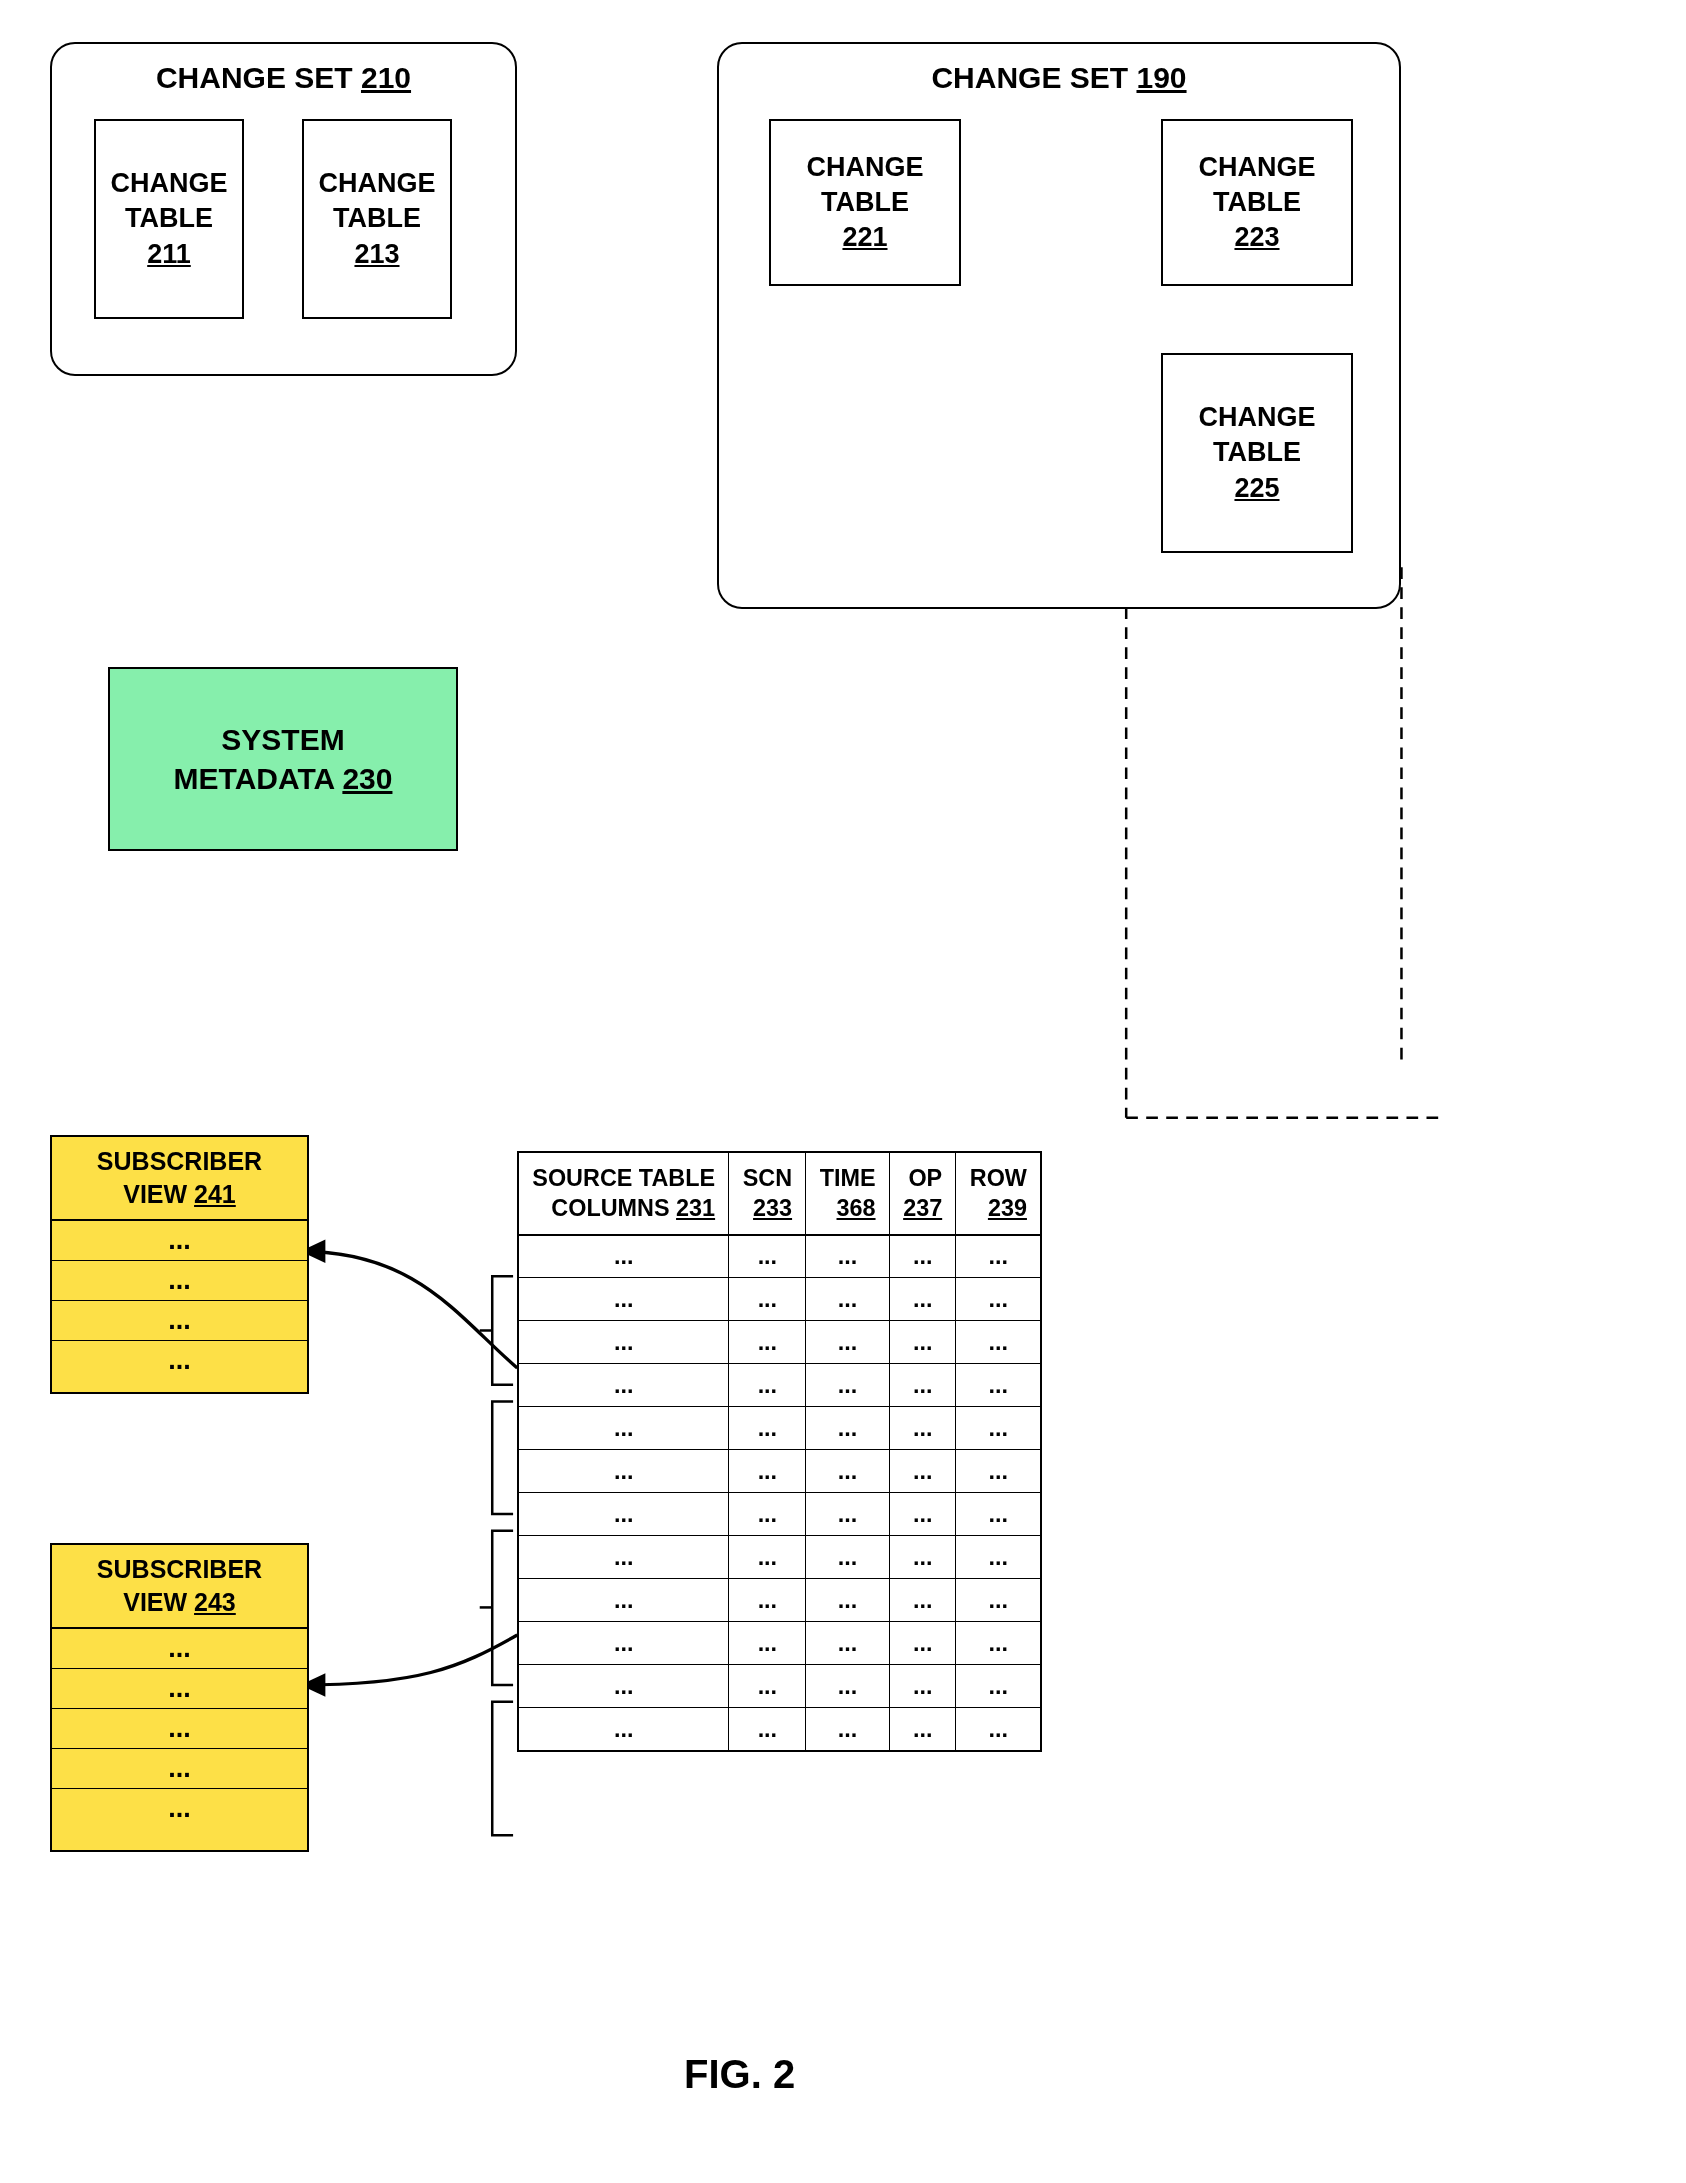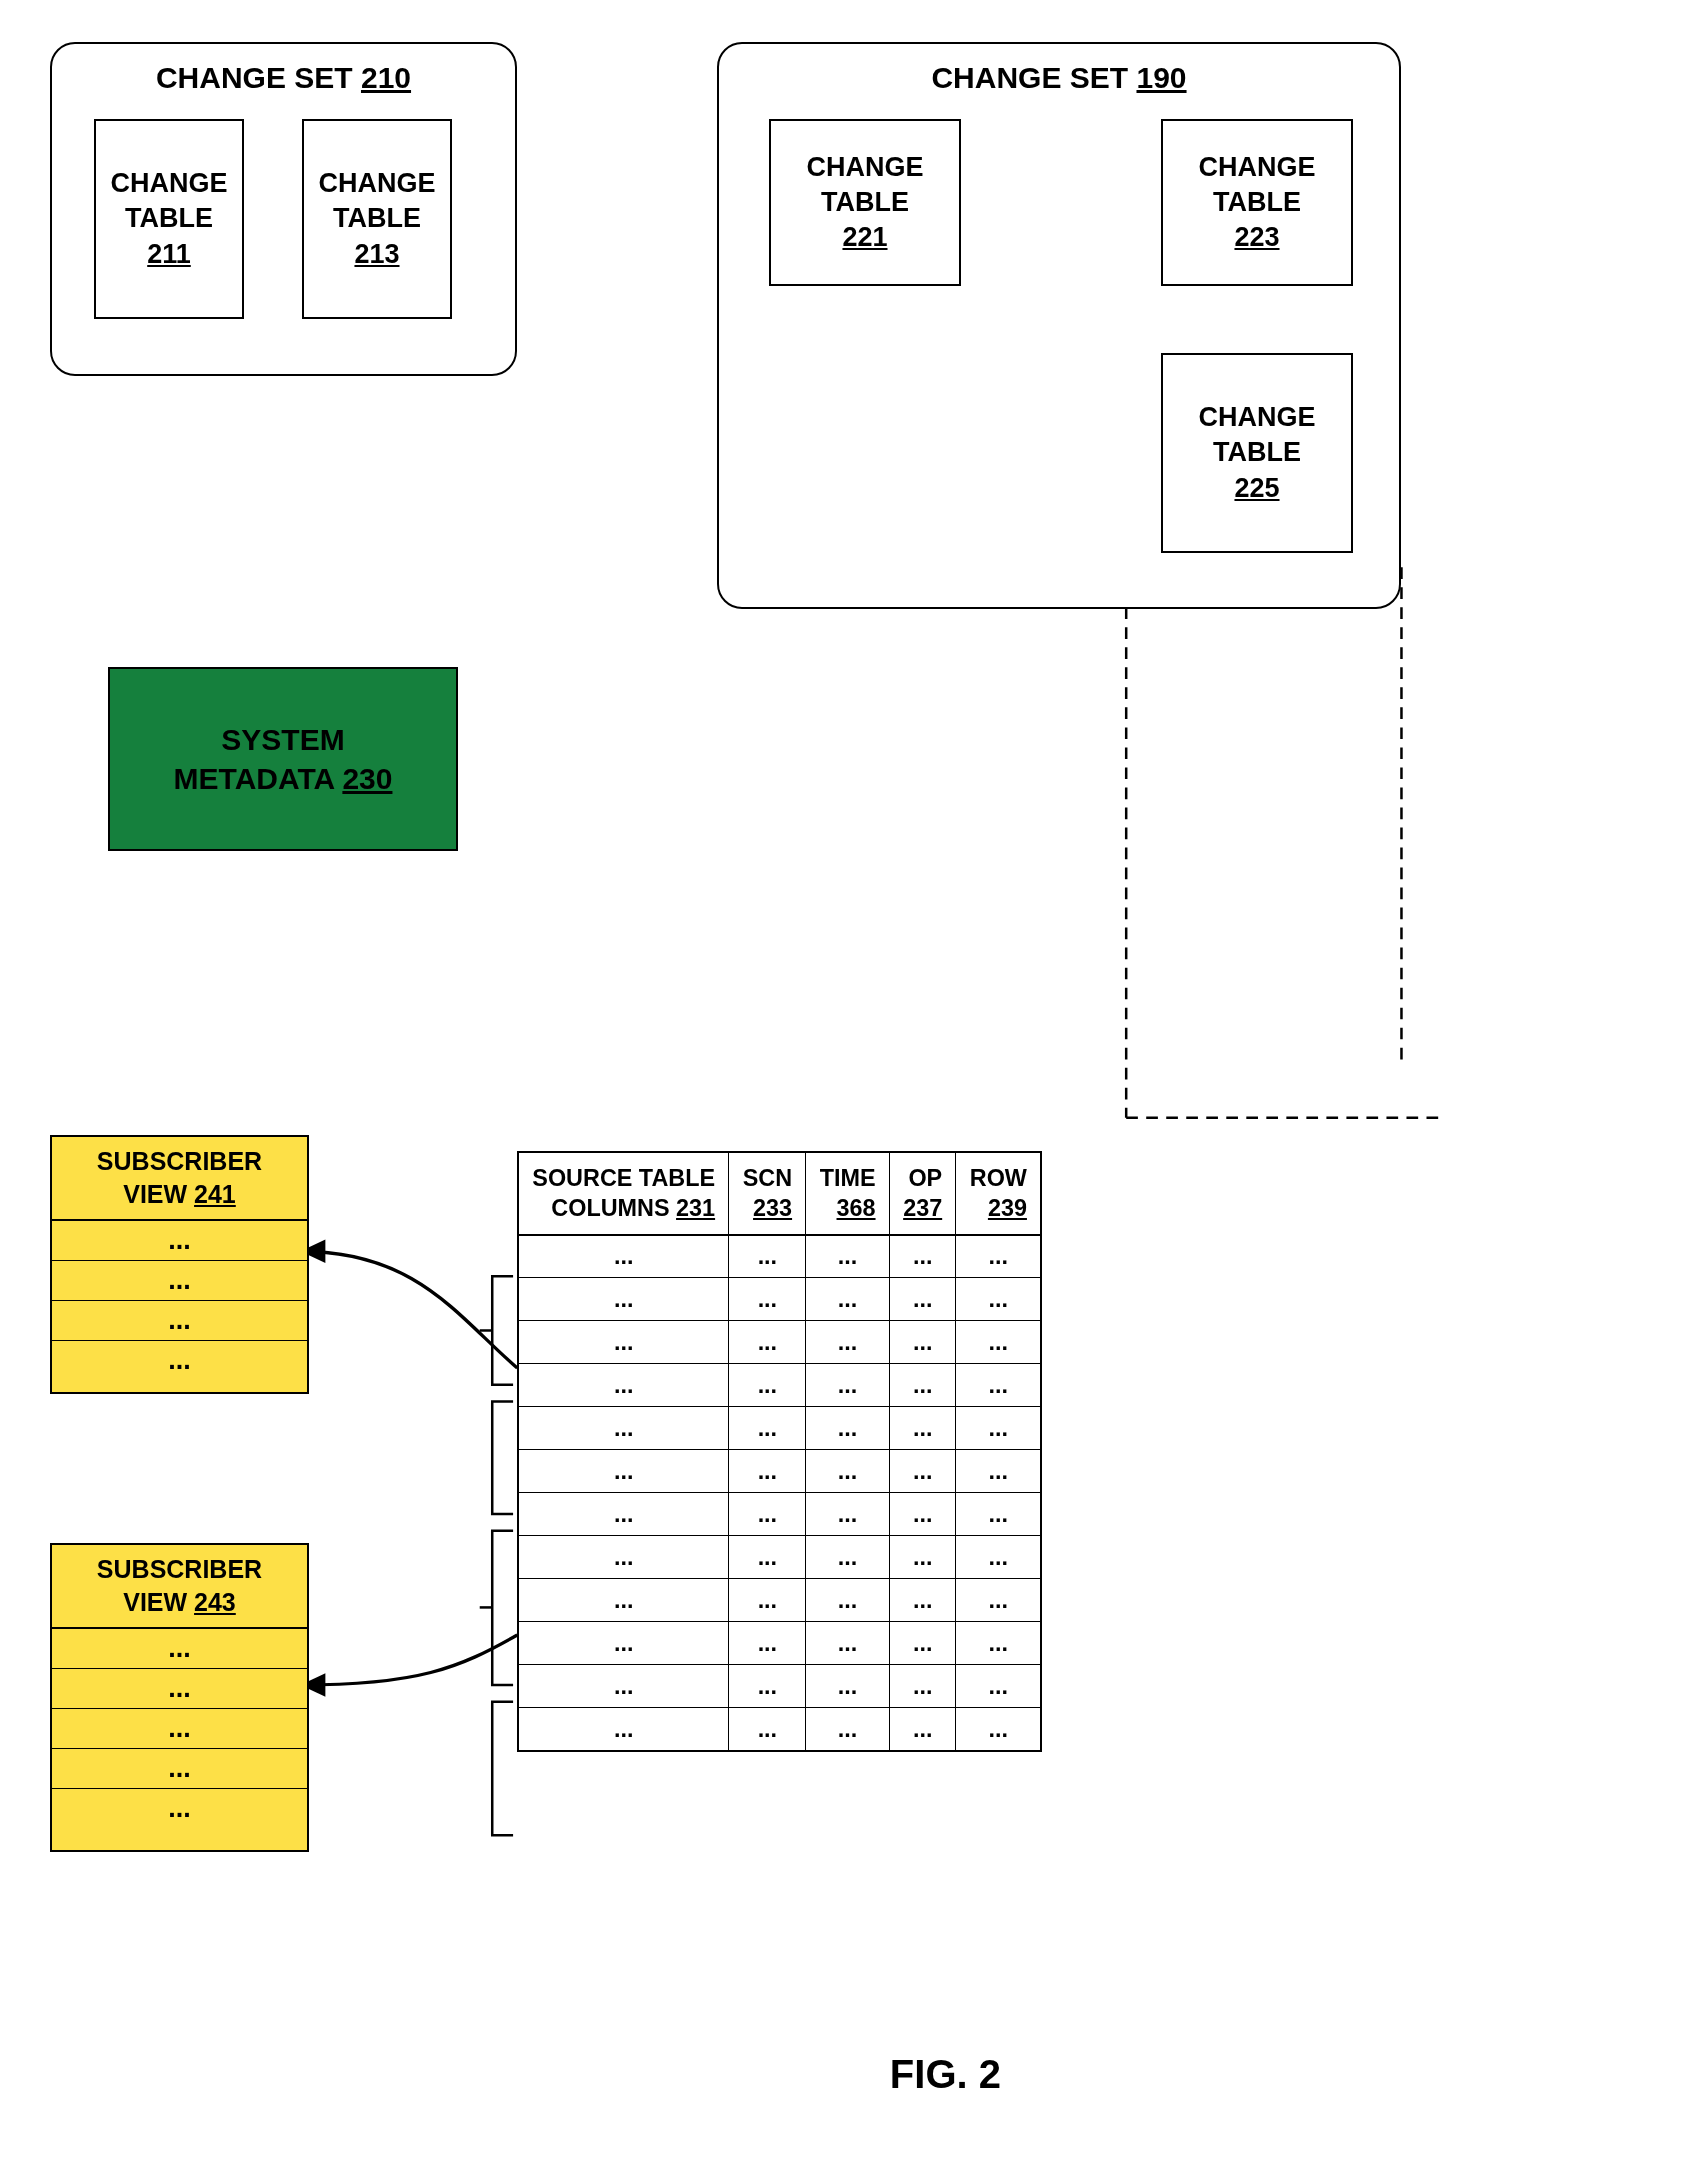--- a/index.html
+++ b/index.html
@@ -61,21 +61,21 @@
     }
 
     .change-table-label u {
       text-decoration: underline;
     }
 
     
     .system-metadata-box {
       position: absolute;
       border: 2.5px solid #000;
-      background: #15803d;
+      background: #86efac;
       display: flex;
       align-items: center;
       justify-content: center;
       text-align: center;
     }
 
     .system-metadata-label {
       font-size: 30px;
       font-weight: bold;
       line-height: 1.3;
@@ -148,21 +148,21 @@
     .data-table td {
       padding: 6.7px 13.3px;
       height: 43px;
     }
 
     
     .fig-label {
       position: absolute;
       font-size: 40px;
       font-weight: bold;
-      text-align: right;
+      text-align: left;
     }
 
     
     .svg-overlay {
       position: absolute;
       top: 0;
       left: 0;
       width: 1686px;
       height: 2183px;
       pointer-events: none;

